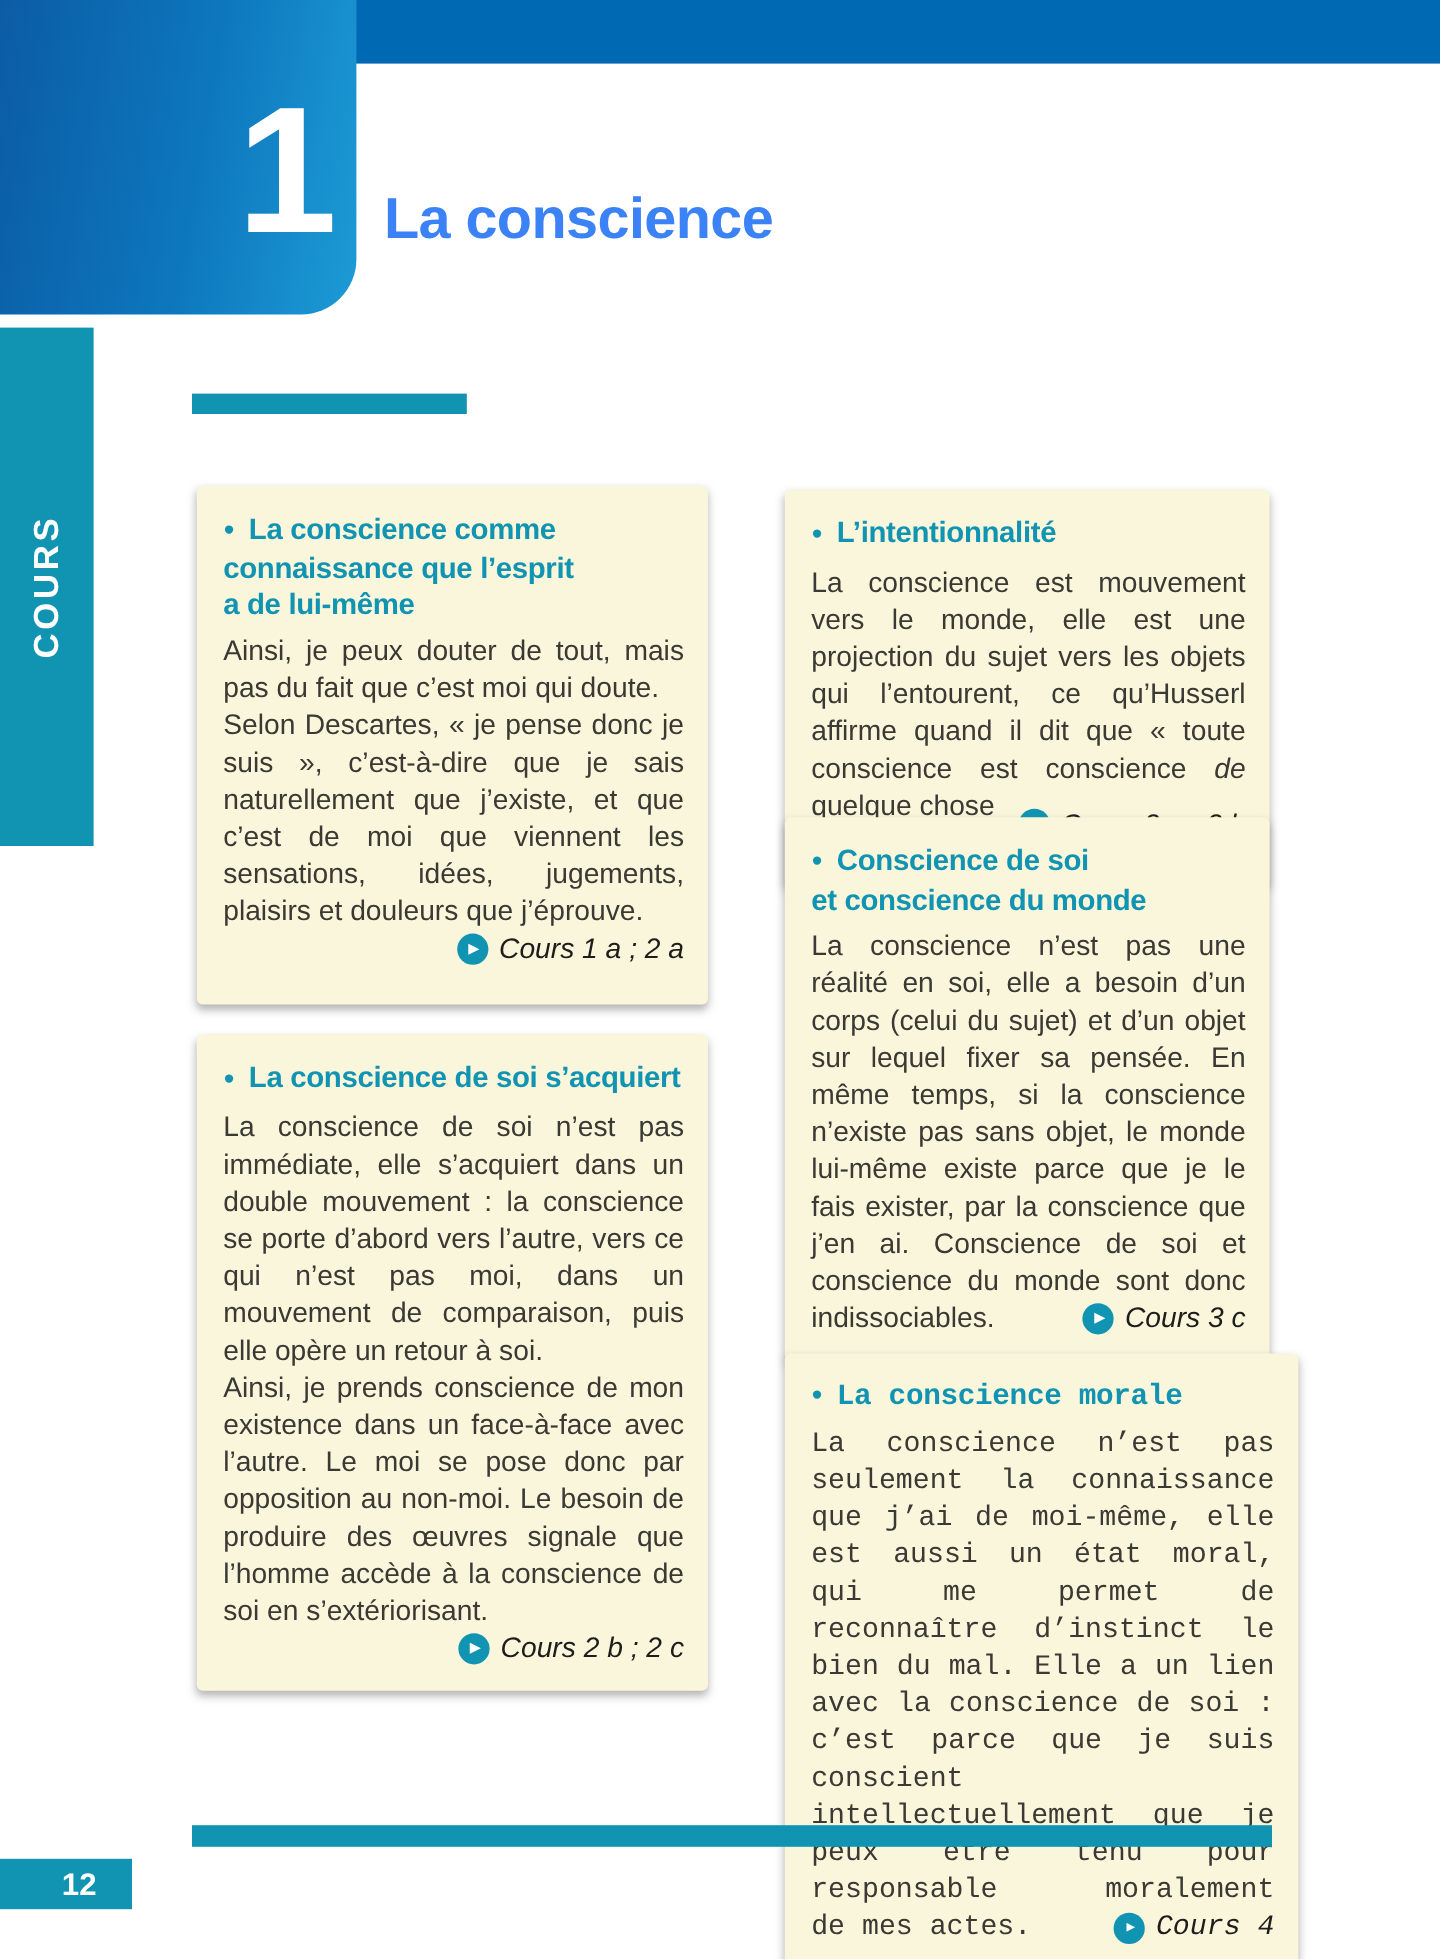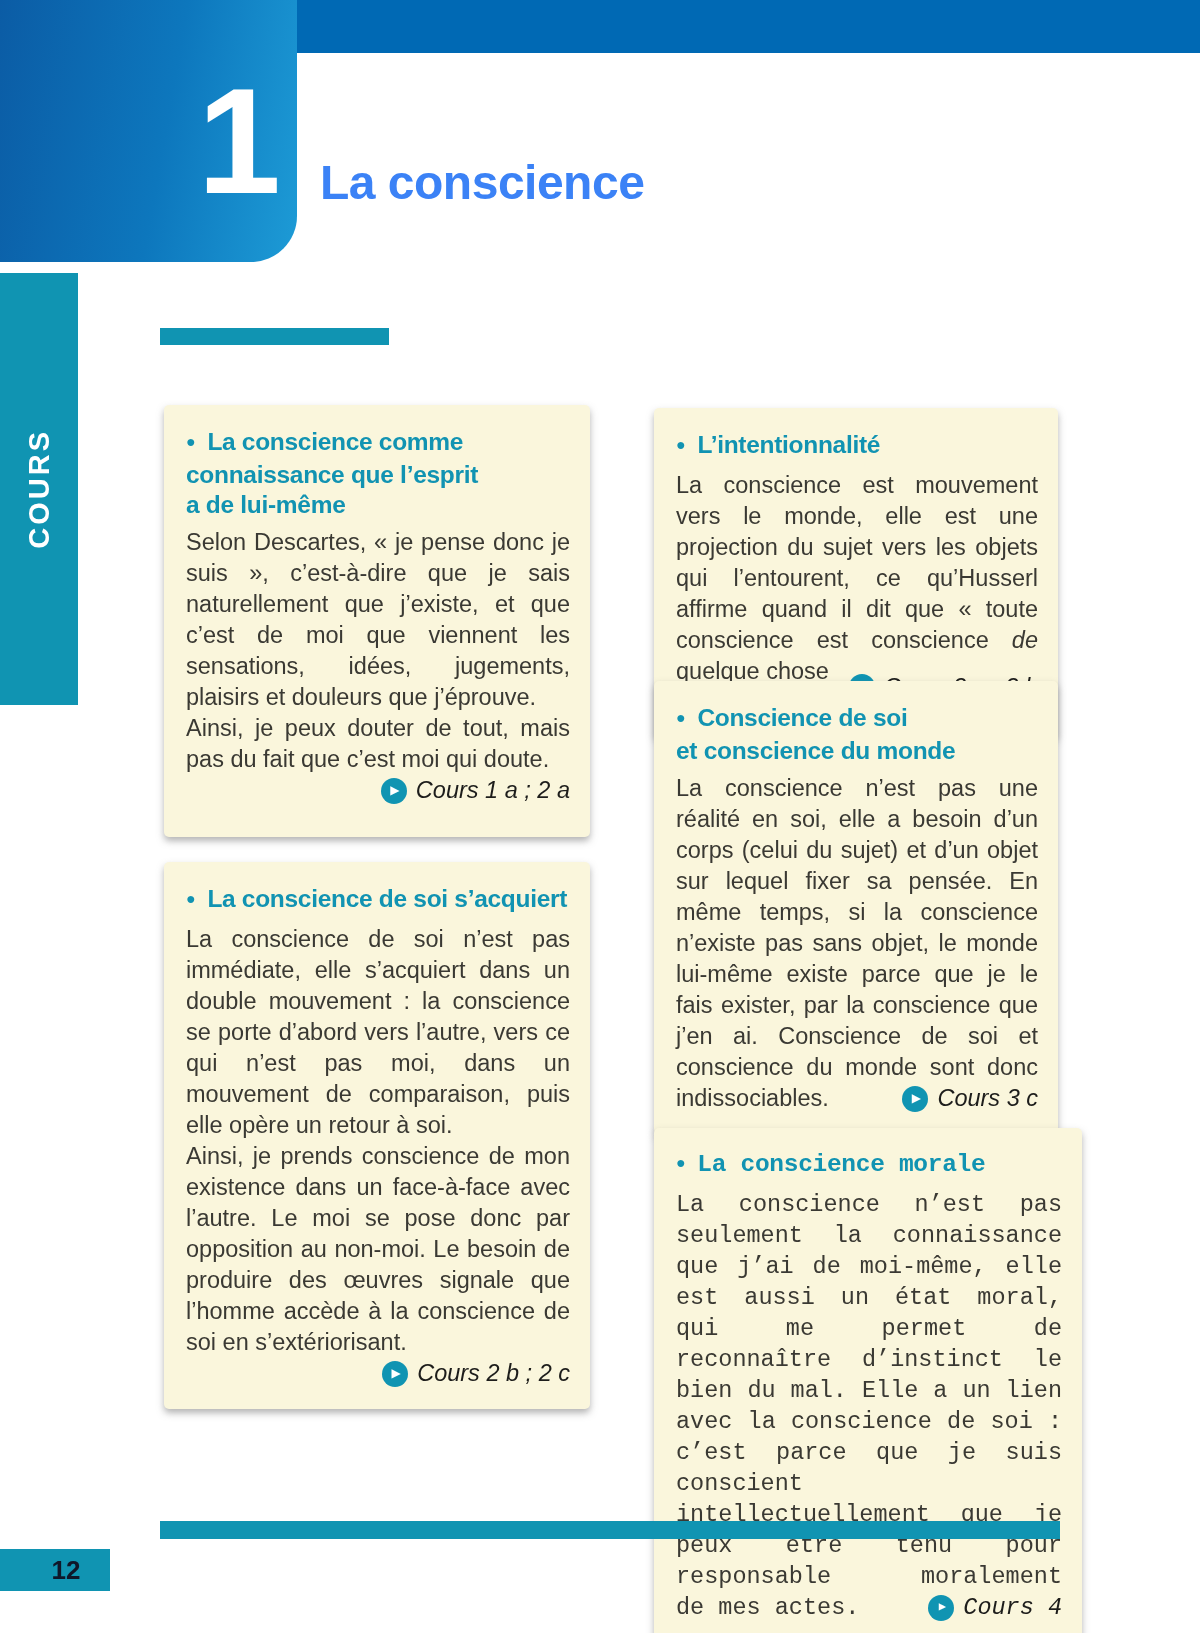--- a/index.html
+++ b/index.html
@@ -79,21 +79,21 @@
     display:inline-flex;align-items:center;justify-content:center;
     font-size:12px;padding-left:2px;box-sizing:border-box;flex:none;
   }
   .cours-label{font-style:italic;color:#1d1d1b;}
   
   .bottom-rule{position:absolute;left:160px;top:1521px;width:900px;height:18px;background:#1094b2;}
   .page-number-tab{
     position:absolute;left:0;top:1549px;width:110px;height:42px;background:#1094b2;
     display:flex;align-items:center;justify-content:center;padding-left:22px;box-sizing:border-box;
   }
-  .page-number-tab span{color:#0f172a;font-weight:bold;font-size:26px;}
+  .page-number-tab span{color:#ffffff;font-weight:bold;font-size:26px;}
 </style>
 </head>
 <body>
 
 <div class="page">
 
   <div class="top-band"></div>
 
   <div class="chapter-box">
     <div class="chapter-number">1</div>
@@ -108,22 +108,22 @@
   <div class="section-header">
     <div class="rule rule-left"></div>
     <div class="rule rule-right"></div>
   </div>
 
   <div id="boxes">
       <section class="box pos-l1">
         <h3 class="box-heading"><span class="bullet">●</span><span class="heading-text">La conscience comme
 connaissance que l’esprit
 a de lui-même</span></h3>
+        <p class="box-para"><span>Ainsi, je peux douter de tout, mais pas du fait que c’est moi qui doute.</span></p>
         <p class="box-para"><span>Selon Descartes, « je pense donc je suis », c’est-à-dire que je sais naturellement que j’existe, et que c’est de moi que viennent les sensations, idées, jugements, plaisirs et douleurs que j’éprouve.</span></p>
-        <p class="box-para"><span>Ainsi, je peux douter de tout, mais pas du fait que c’est moi qui doute.</span></p>
         <div class="box-footer">
           <span class="cours-ref">
             <span class="play-icon">▶</span>
             <span class="cours-label">Cours 1 a ; 2 a</span>
           </span>
         </div>
       </section>
       <section class="box pos-l2">
         <h3 class="box-heading"><span class="bullet">●</span><span class="heading-text">La conscience de soi s’acquiert</span></h3>
         <p class="box-para"><span>La conscience de soi n’est pas immédiate, elle s’acquiert dans un double mouvement : la conscience se porte d’abord vers l’autre, vers ce qui n’est pas moi, dans un mouvement de comparaison, puis elle opère un retour à soi.</span></p>

